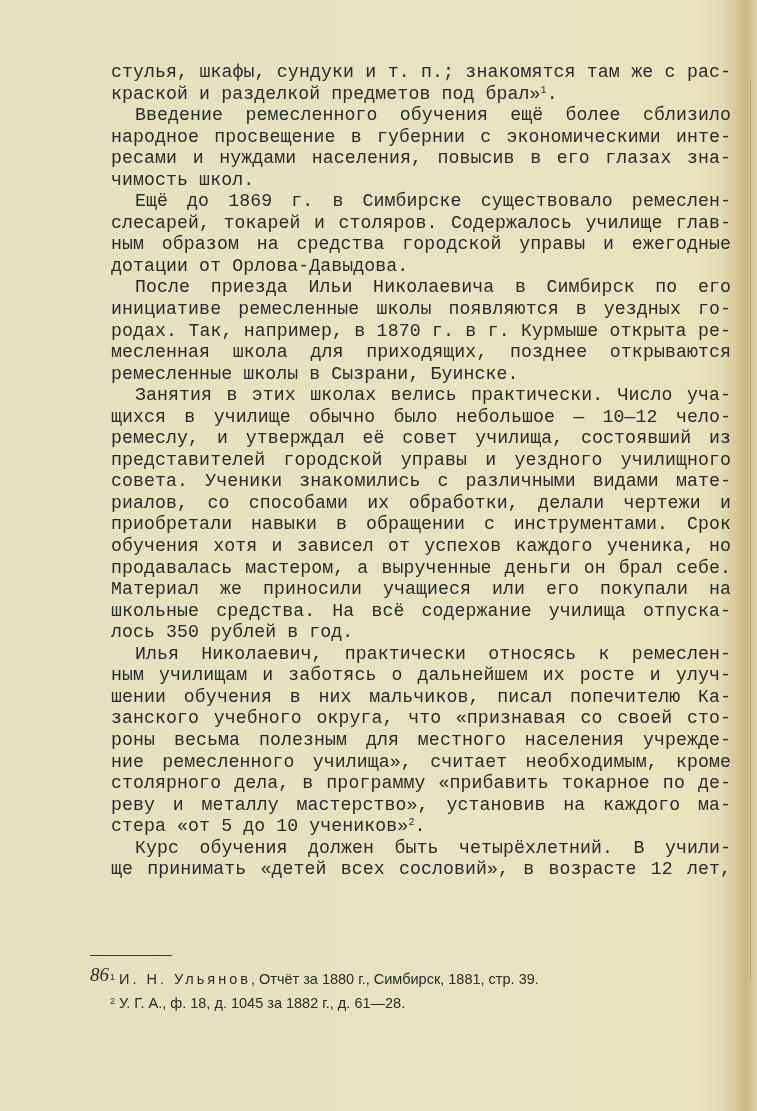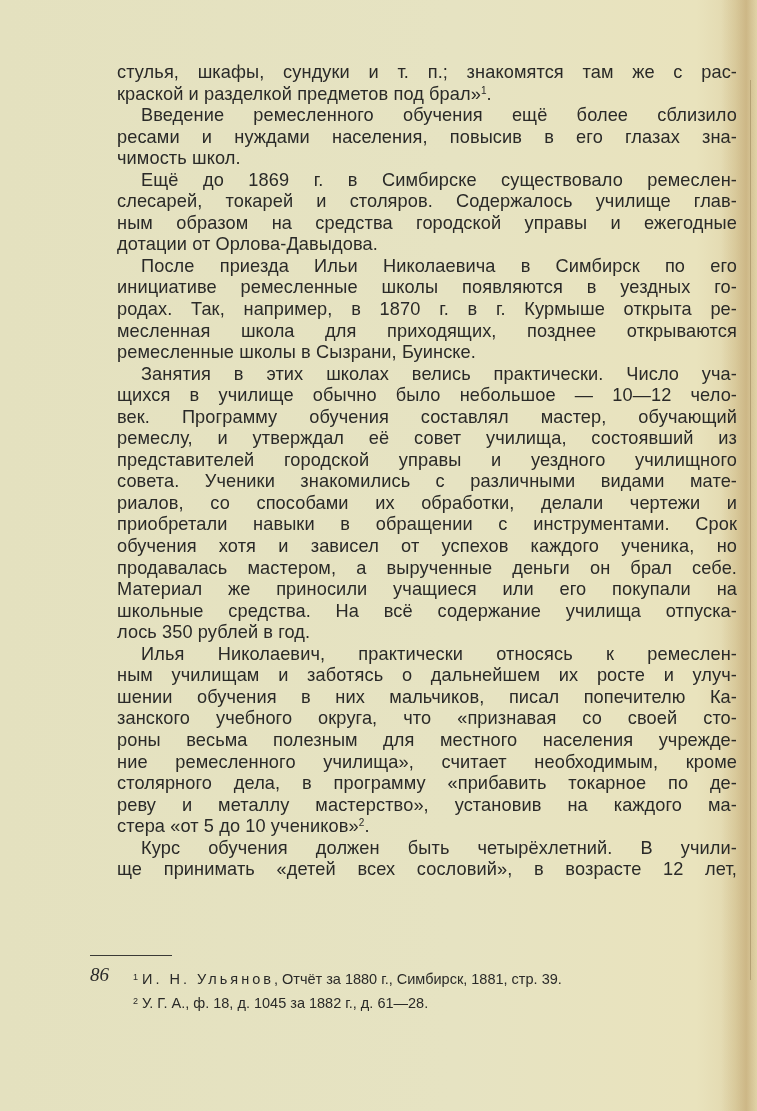--- a/index.html
+++ b/index.html
@@ -11,38 +11,38 @@
     }
     .edge {
       position: absolute; top: 0; right: 0; width: 36px; height: 1111px;
       background: linear-gradient(90deg, rgba(0,0,0,0) 0%, rgba(190,160,100,0.25) 40%, rgba(170,130,70,0.35) 70%, rgba(230,215,170,0.4) 100%);
     }
     .edge-line {
       position: absolute; top: 80px; right: 6px; width: 1px; height: 900px;
       background: rgba(120,100,60,0.35);
     }
     .text {
-      position: absolute; left: 117px; top: 62px; width: 620px;
-      font-family: Liberation Sans, sans-serif;
+      position: absolute; left: 111px; top: 62px; width: 620px;
+      font-family: Liberation Mono, monospace;
       font-size: 18.2px; line-height: 21.55px;
       letter-spacing: 0.1px;
     }
     .line {
       display: block; white-space: nowrap; text-align: justify; text-align-last: justify;
       height: 21.55px;
     }
     .line.last { text-align-last: left; }
     .line.indent { padding-left: 24px; }
     sup { font-size: 10px; vertical-align: 6px; line-height: 0; }
     .rule {
       position: absolute; left: 90px; top: 955px; width: 82px; height: 1px;
       background: #3a3a36;
     }
     .footnotes {
-      position: absolute; left: 133px; top: 966px; width: 600px;
+      position: absolute; left: 110px; top: 966px; width: 600px;
       font-family: "Liberation Sans", sans-serif;
       font-size: 14.5px; line-height: 22px;
     }
     .footnotes .fn { display: block; white-space: nowrap; }
     .footnotes .mark { font-size: 9px; vertical-align: 4px; margin-right: 4px; }
     .spaced { letter-spacing: 3px; }
     .page-number {
       position: absolute; left: 90px; top: 964px;
       font-family: "Liberation Serif", serif;
       font-style: italic; font-size: 19px;
@@ -51,34 +51,34 @@
 </head>
 <body>
 
 <div class="edge"></div>
 <div class="edge-line"></div>
 
 <div class="text" id="body-text">
     <span class="line"><span>стулья, шкафы, сундуки и т. п.; знакомятся там же с рас-</span></span>
     <span class="line last"><span>краской и разделкой предметов под брал»</span><sup>1</sup><span>.</span></span>
     <span class="line indent"><span>Введение ремесленного обучения ещё более сблизило</span></span>
+    <span class="line"><span>народное просвещение в губернии с экономическими инте-</span></span>
     <span class="line"><span>ресами и нуждами населения, повысив в его глазах зна-</span></span>
     <span class="line last"><span>чимость школ.</span></span>
     <span class="line indent"><span>Ещё до 1869 г. в Симбирске существовало ремеслен-</span></span>
     <span class="line"><span>слесарей, токарей и столяров. Содержалось училище глав-</span></span>
     <span class="line"><span>ным образом на средства городской управы и ежегодные</span></span>
     <span class="line last"><span>дотации от Орлова-Давыдова.</span></span>
     <span class="line indent"><span>После приезда Ильи Николаевича в Симбирск по его</span></span>
     <span class="line"><span>инициативе ремесленные школы появляются в уездных го-</span></span>
     <span class="line"><span>родах. Так, например, в 1870 г. в г. Курмыше открыта ре-</span></span>
     <span class="line"><span>месленная школа для приходящих, позднее открываются</span></span>
     <span class="line last"><span>ремесленные школы в Сызрани, Буинске.</span></span>
     <span class="line indent"><span>Занятия в этих школах велись практически. Число уча-</span></span>
     <span class="line"><span>щихся в училище обычно было небольшое — 10—12 чело-</span></span>
-    <span class="line"><span>век. Программу обучения составлял мастер, обучающий</span></span>
     <span class="line"><span>ремеслу, и утверждал её совет училища, состоявший из</span></span>
     <span class="line"><span>представителей городской управы и уездного училищного</span></span>
     <span class="line"><span>совета. Ученики знакомились с различными видами мате-</span></span>
     <span class="line"><span>риалов, со способами их обработки, делали чертежи и</span></span>
     <span class="line"><span>приобретали навыки в обращении с инструментами. Срок</span></span>
     <span class="line"><span>обучения хотя и зависел от успехов каждого ученика, но</span></span>
     <span class="line"><span>продавалась мастером, а вырученные деньги он брал себе.</span></span>
     <span class="line"><span>Материал же приносили учащиеся или его покупали на</span></span>
     <span class="line"><span>школьные средства. На всё содержание училища отпуска-</span></span>
     <span class="line last"><span>лось 350 рублей в год.</span></span>

